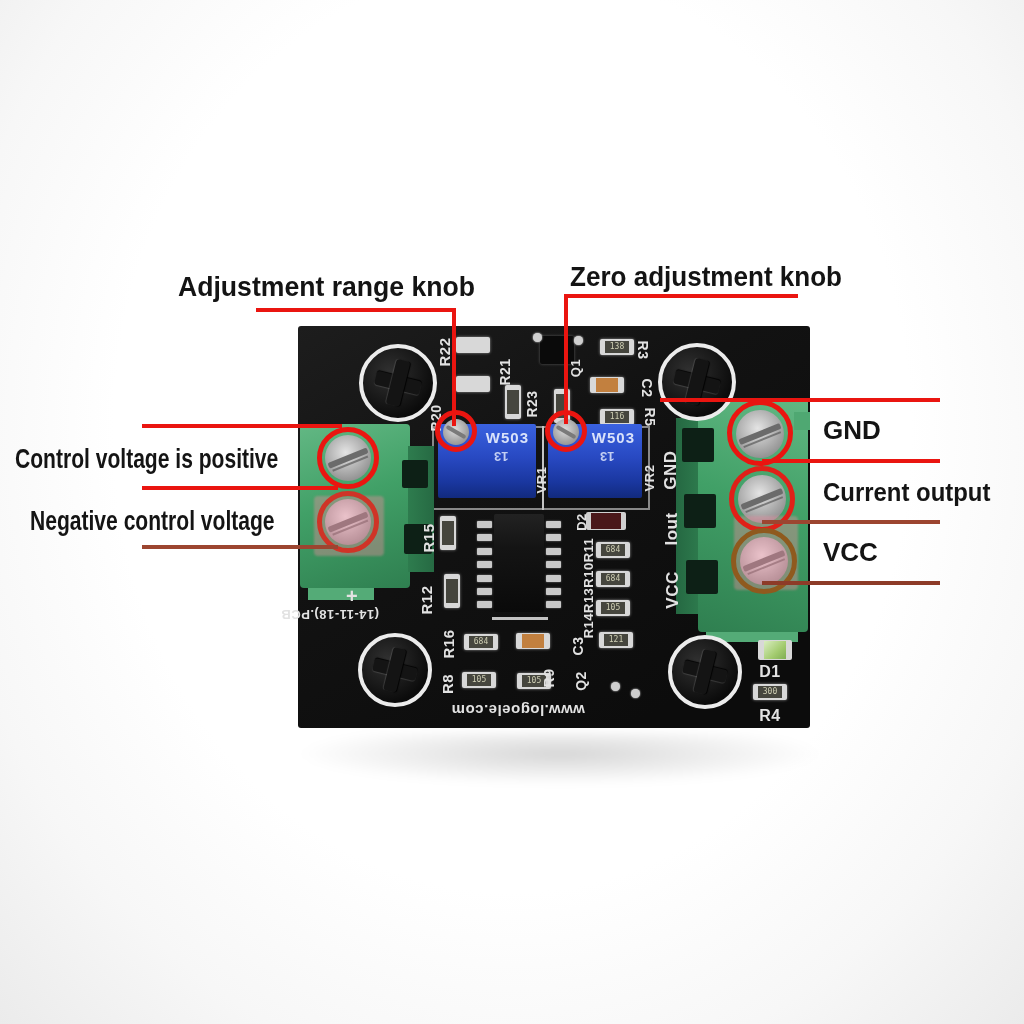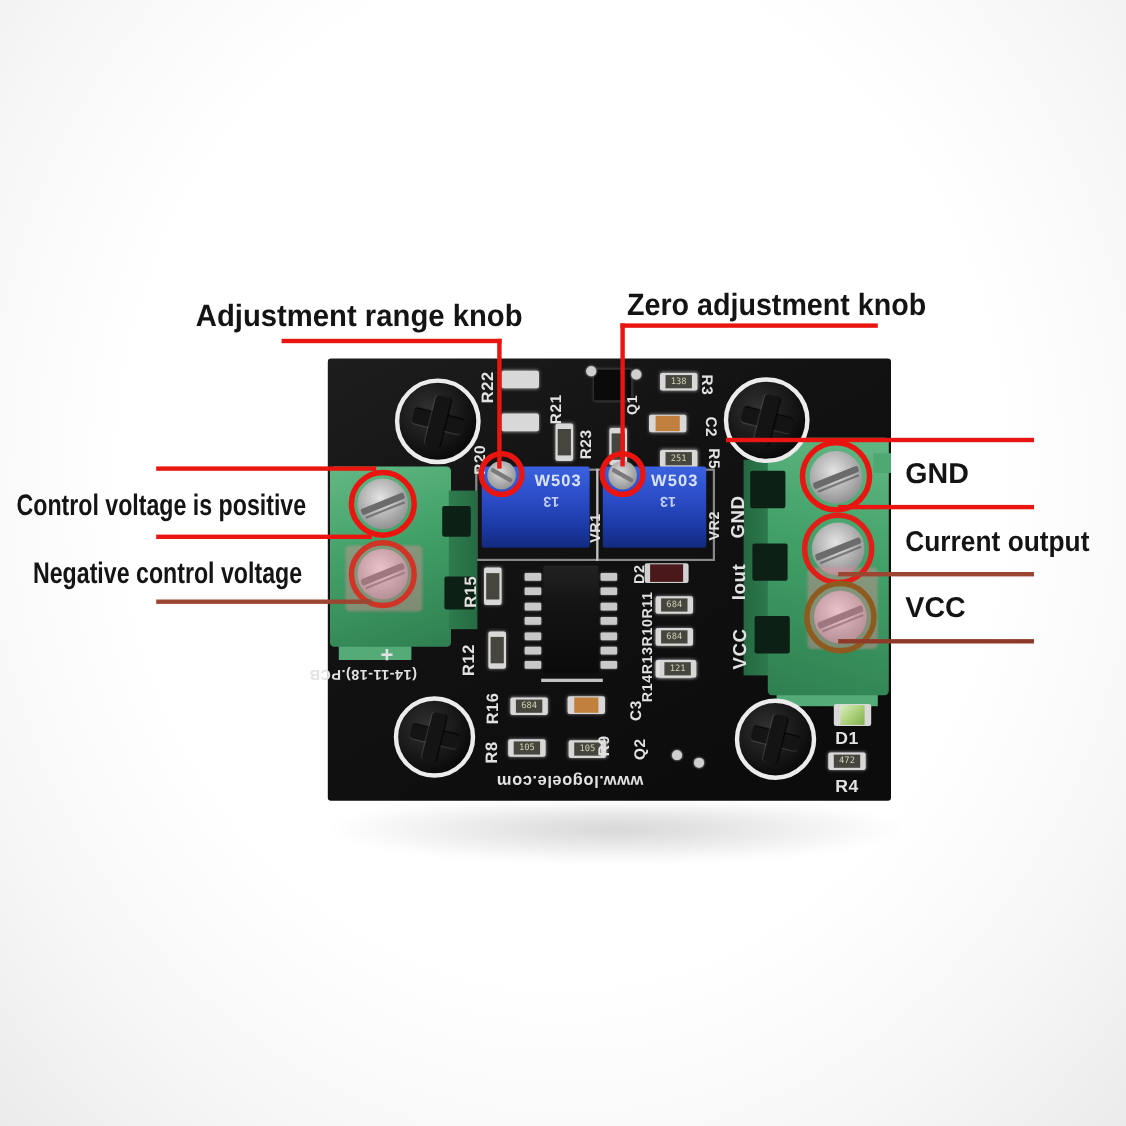--- a/index.html
+++ b/index.html
@@ -118,52 +118,52 @@
       <div class="foot" style="left: 700px; top: 746px; width: 34px; height: 12px;"></div>
       <div class="foot" style="left: 778px; top: 726px; width: 32px; height: 18px;"></div>
       <div class="res-h" style="left: 456px; top: 337px;"></div>
       <div class="res-h" style="left: 456px; top: 376px;"></div>
       <div class="sot" style="left: 540px; top: 336px;"></div>
       <div class="res-h" style="left: 600px; top: 339px;">
         <span class="code">138</span>
       </div>
       <div class="cap-h" style="left: 590px; top: 377px;"></div>
       <div class="res-h" style="left: 600px; top: 409px;">
-        <span class="code">251</span>
+        <span class="code">116</span>
       </div>
       <div class="res-v" style="left: 505px; top: 385px;"></div>
       <div class="res-v" style="left: 554px; top: 389px;"></div>
       <div class="res-v" style="left: 440px; top: 516px;"></div>
       <div class="res-v" style="left: 444px; top: 574px;"></div>
       <div class="diode-h" style="left: 586px; top: 512px;"></div>
       <div class="res-h" style="left: 596px; top: 542px;">
         <span class="code">684</span>
       </div>
       <div class="res-h" style="left: 596px; top: 571px;">
         <span class="code">684</span>
       </div>
       <div class="res-h" style="left: 596px; top: 600px;">
         <span class="code">105</span>
       </div>
-      <div class="res-h" style="left: 599px; top: 600px;">
+      <div class="res-h" style="left: 599px; top: 632px;">
         <span class="code">121</span>
       </div>
       <div class="res-h" style="left: 464px; top: 634px;">
         <span class="code">684</span>
       </div>
       <div class="cap-h" style="left: 516px; top: 633px;"></div>
       <div class="res-h" style="left: 462px; top: 672px;">
         <span class="code">105</span>
       </div>
       <div class="res-h" style="left: 517px; top: 673px;">
         <span class="code">105</span>
       </div>
       <div class="led" style="left: 758px; top: 640px;"></div>
       <div class="res-h" style="left: 753px; top: 684px;">
-        <span class="code">472</span>
+        <span class="code">300</span>
       </div>
       <div class="pad" style="left: 533px; top: 333px;"></div>
       <div class="pad" style="left: 574px; top: 336px;"></div>
       <div class="pad" style="left: 611px; top: 682px;"></div>
       <div class="pad" style="left: 631px; top: 689px;"></div>
       <div class="pad" style="left: 700px; top: 686px;"></div>
       <div class="trim-frame" style="left: 432px; top: 426px; width: 112px; height: 84px;"></div>
       <div class="trim-frame" style="left: 542px; top: 426px; width: 108px; height: 84px;"></div>
       <div class="trimmer" style="left: 438px; top: 424px; width: 98px; height: 74px;">
         <span class="mark">W503</span>

